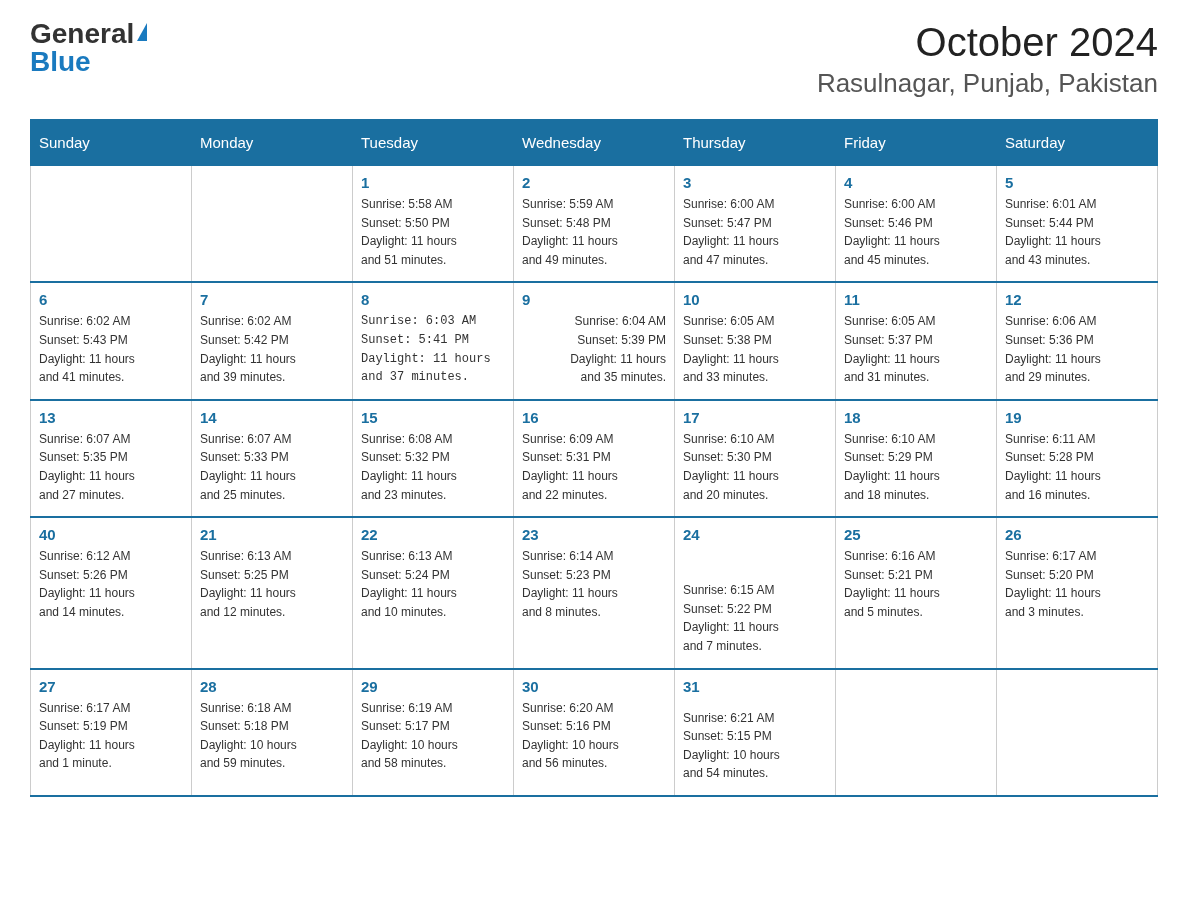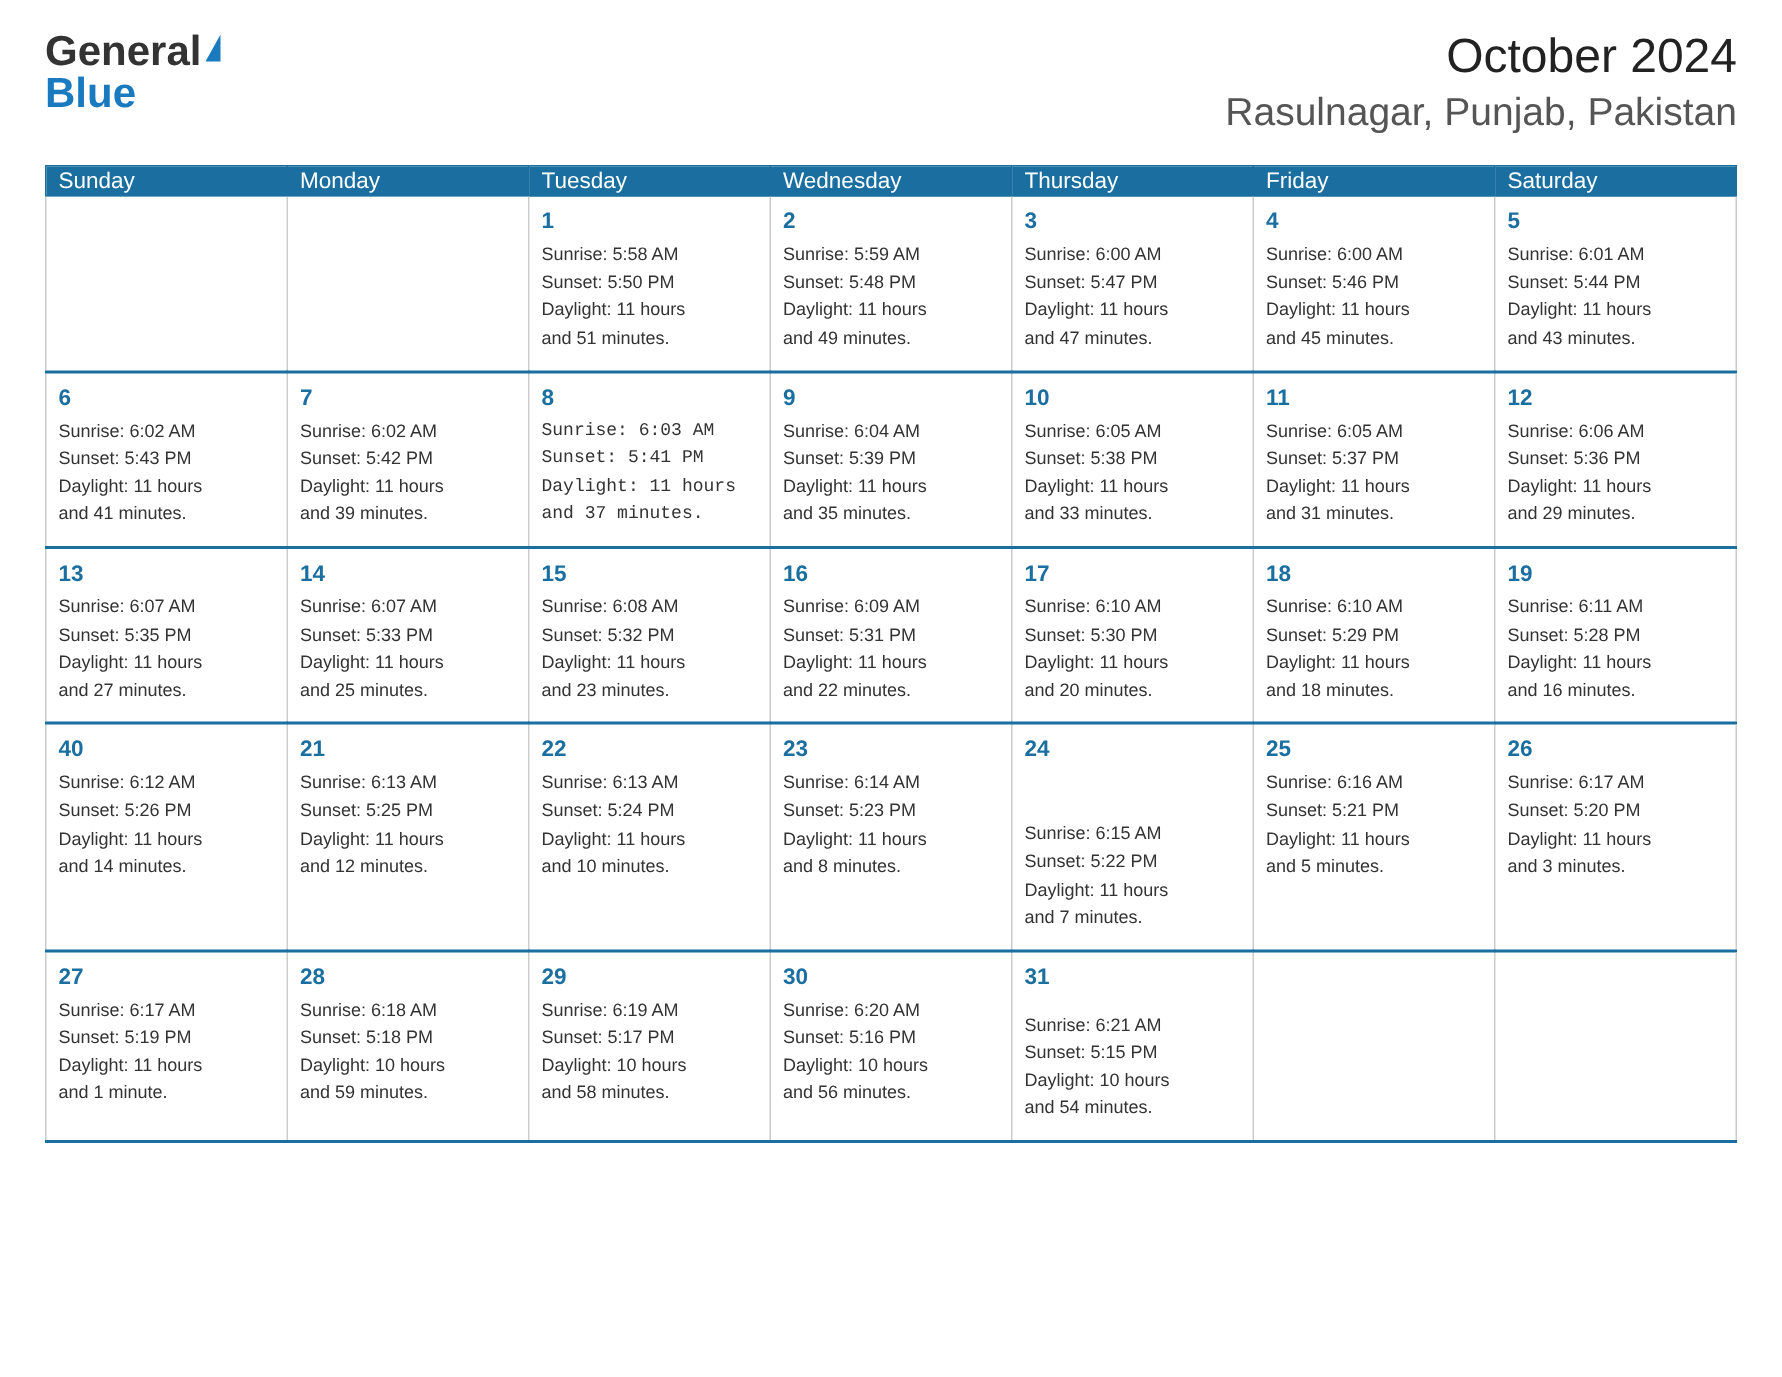--- a/index.html
+++ b/index.html
@@ -41,38 +41,38 @@
       border-right: 0px solid transparent;
       border-bottom: 18px solid #1a7abf;
       margin-left: 3px;
       vertical-align: middle;
       margin-bottom: 4px;
     }
     .title-block {
       text-align: right;
     }
     .month-title {
-      font-size: 32px;
+      font-size: 40px;
       font-weight: 300;
       color: #222;
       line-height: 1.1;
     }
     .location {
       font-size: 26px;
       color: #555;
       margin-top: 4px;
     }
     table {
       width: 100%;
       border-collapse: collapse;
     }
     thead tr th {
       background-color: #1a6fa0;
       color: #fff;
-      padding: 1px 8px;
+      padding: 14px 8px;
       font-size: 15px;
       font-weight: normal;
       text-align: left;
       border: 1px solid #1a6fa0;
     }
     tbody tr td {
       vertical-align: top;
       padding: 8px 8px 12px 8px;
       border: 1px solid #ccc;
       width: 14.28%;
@@ -185,21 +185,21 @@
         </td>
         <td>
           <span class="day-num">8</span>
           <div class="day-info" style="white-space: pre-line; font-family: Liberation Mono, monospace;">Sunrise: 6:03 AM
 Sunset: 5:41 PM
 Daylight: 11 hours
 and 37 minutes.</div>
         </td>
         <td>
           <span class="day-num">9</span>
-          <div class="day-info" style="white-space: pre-line;">Sunrise: 6:04 AM
+          <div class="day-info" style="white-space: pre-line; text-align: right;">Sunrise: 6:04 AM
 Sunset: 5:39 PM
 Daylight: 11 hours
 and 35 minutes.</div>
         </td>
         <td>
           <span class="day-num">10</span>
           <div class="day-info" style="white-space: pre-line;">Sunrise: 6:05 AM
 Sunset: 5:38 PM
 Daylight: 11 hours
 and 33 minutes.</div>

